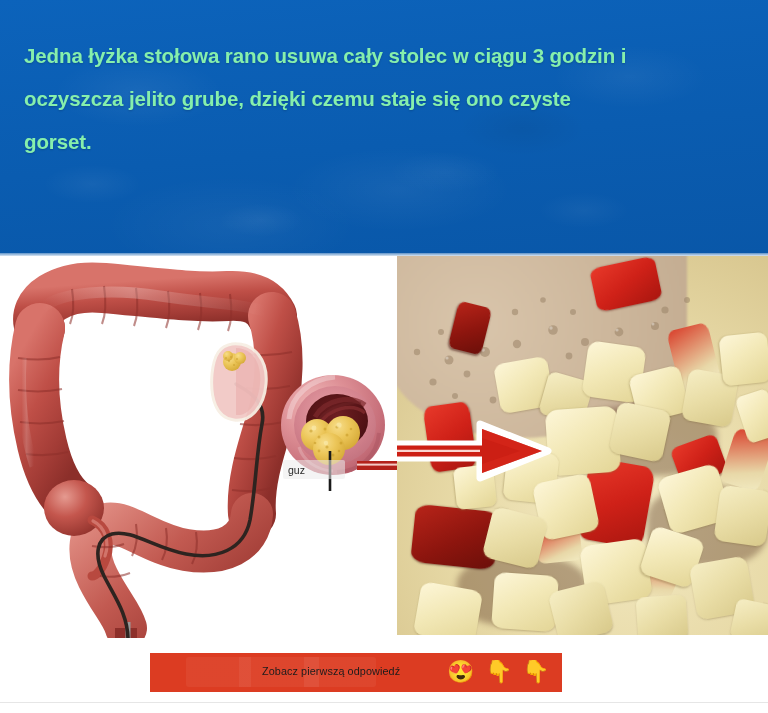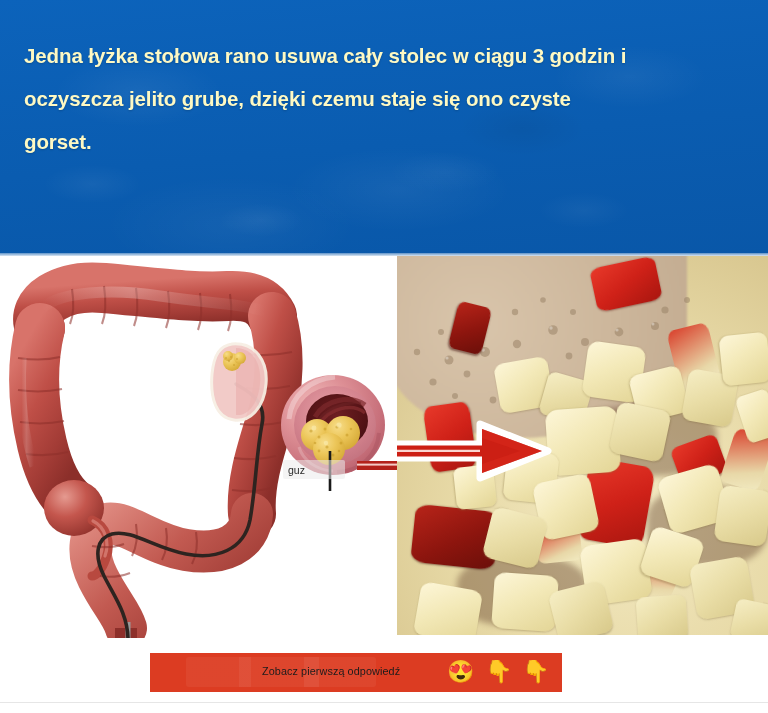--- a/index.html
+++ b/index.html
@@ -49,21 +49,21 @@
   #banner-divider {
     position: absolute; left: 0; top: 253px;
     width: 768px; height: 3px;
     background: linear-gradient(180deg, rgba(255,255,255,.35), rgba(240,245,250,.9));
   }
 
   #headline {
     position: absolute;
     left: 24px; top: 34px;
     width: 700px;
-    color: #fef9c3;
+    color: #86efac;
     font-size: 20.5px;
     font-weight: 700;
     line-height: 43px;
     letter-spacing: -0.1px;
     text-shadow: 0 1px 2px rgba(0,0,0,.18);
     white-space: pre-wrap;
   }
 
   
   #lower {

